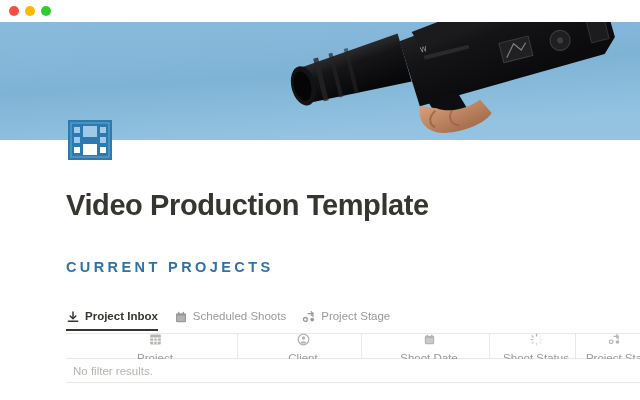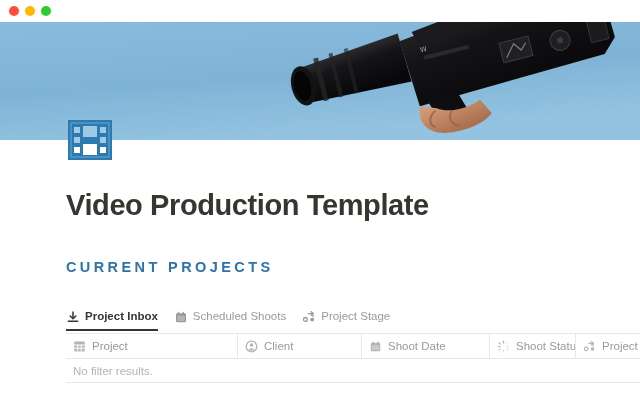--- a/index.html
+++ b/index.html
@@ -164,20 +164,21 @@
     align-items: center;
     gap: 6px;
     font-size: 11.5px;
     color: #9b9a97;
     height: 26px;
     padding-left: 7px;
     border-right: 1px solid #e9e9e7;
     overflow: hidden;
     white-space: nowrap;
     cursor: pointer;
+    flex-direction: column;
   }
   .th-icon {
     display: inline-flex;
     width: 13px;
     height: 13px;
     flex: 0 0 13px;
     align-items: center;
     justify-content: center;
   }
   .th-icon svg { display: block; }

